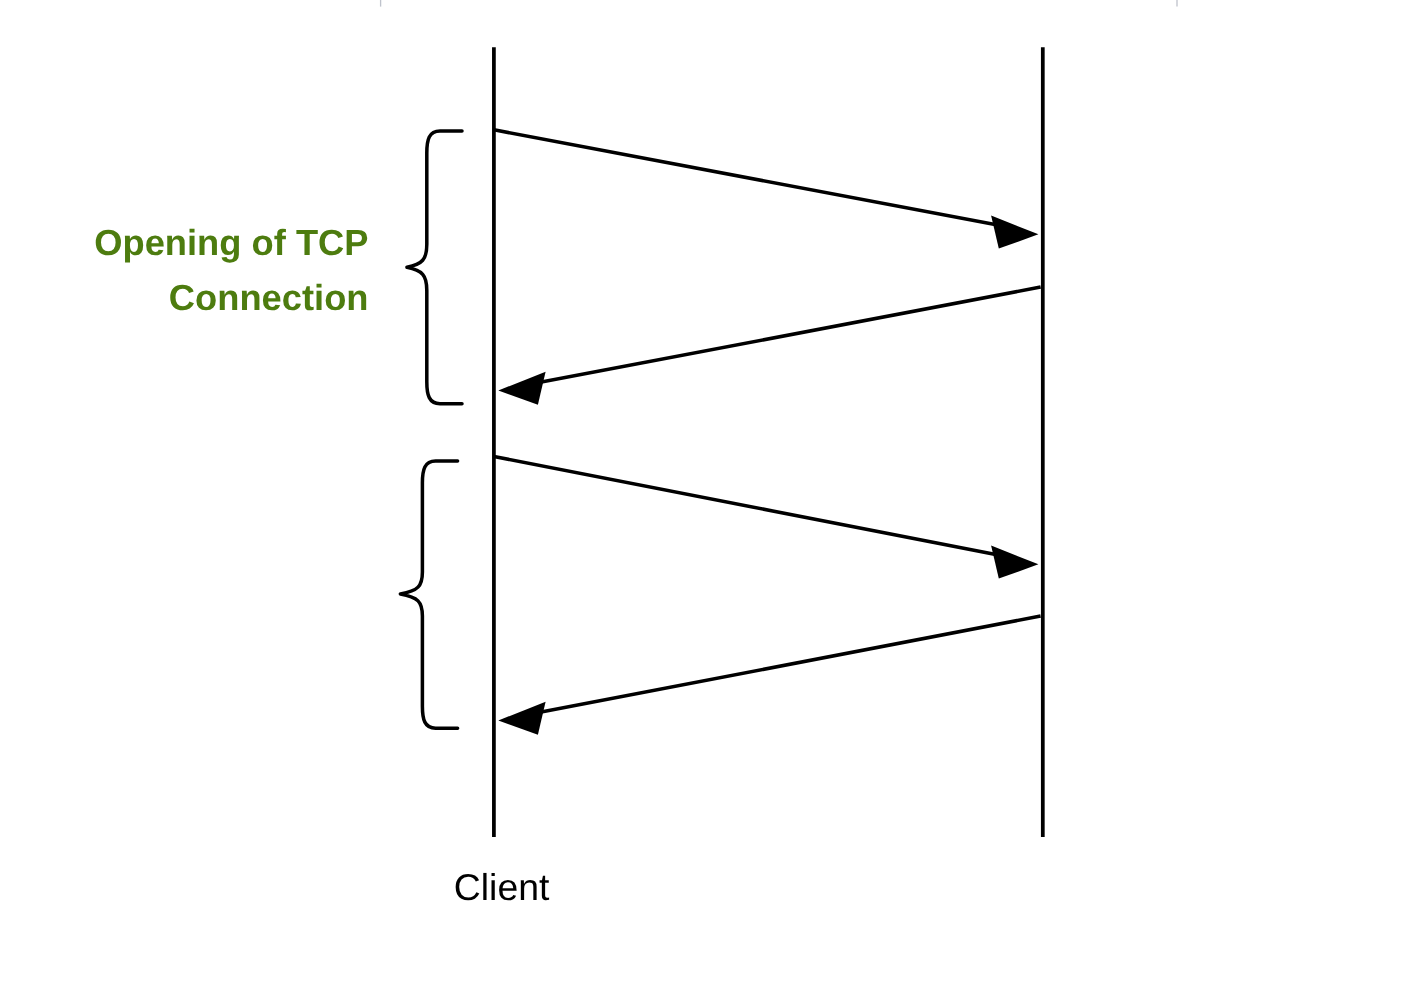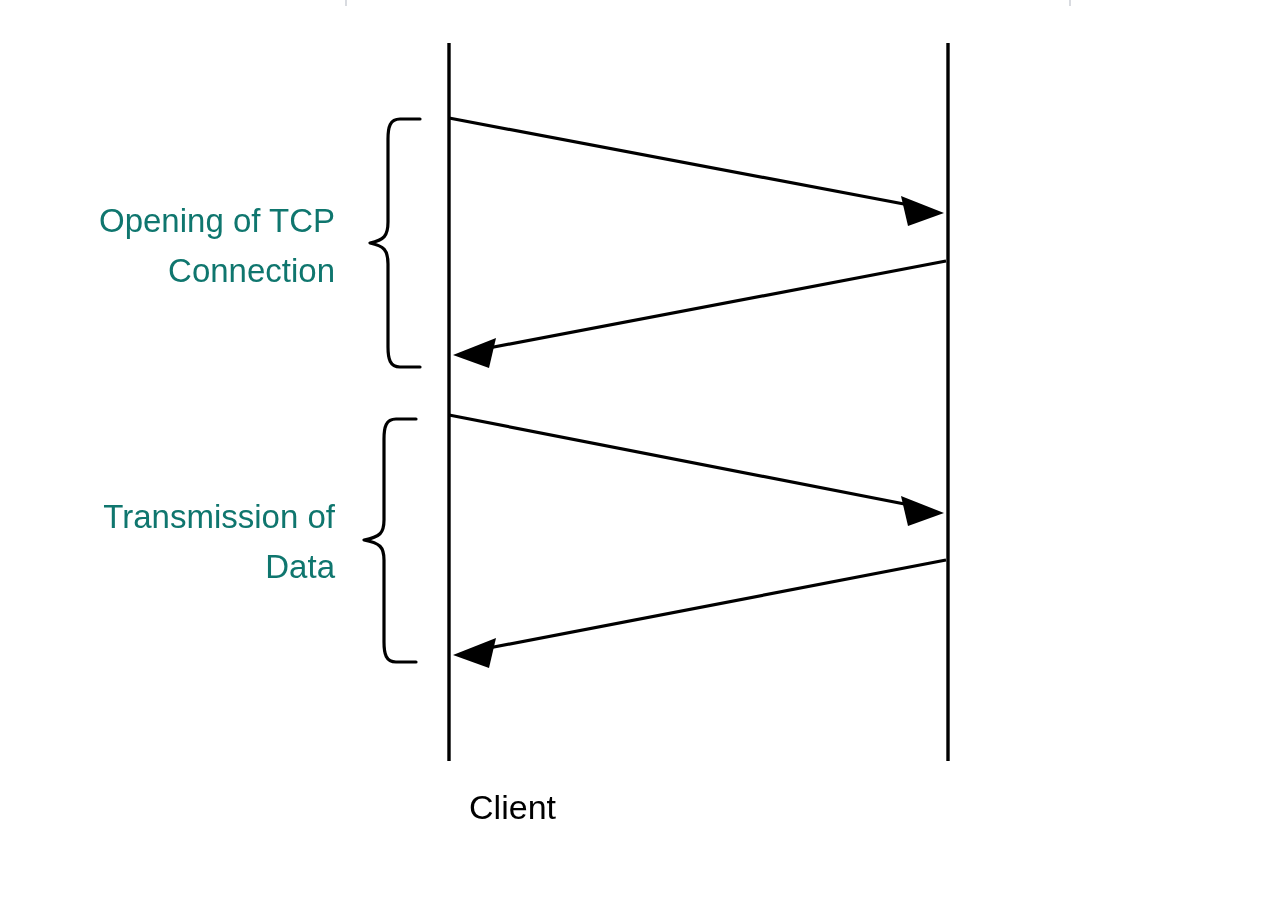--- a/index.html
+++ b/index.html
@@ -19,40 +19,41 @@
     position: absolute;
     left: 0;
     top: 0;
     width: 1280px;
     height: 902px;
     display: block;
   }
   .phase-label {
     position: absolute;
     text-align: right;
-    color: #0f766e;
+    color: #4d7c0f;
     font-family: "Liberation Sans", sans-serif;
     font-size: 33px;
     line-height: 50px;
     letter-spacing: 0px;
     white-space: pre-line;
+    font-weight: bold;
   }
   #phase-label-open {
     left: 20px;
     top: 196px;
     width: 315px;
   }
   #phase-label-data {
     left: 20px;
     top: 492px;
     width: 315px;
   }
   .lifeline-label {
     position: absolute;
-    text-align: right;
+    text-align: center;
     color: #000000;
     font-family: "Liberation Sans", sans-serif;
     font-size: 34px;
     line-height: 42px;
   }
   #lifeline-label-client {
     left: 356px;
     top: 786px;
     width: 200px;
   }
@@ -115,19 +116,17 @@
              C 384,533 380,537 364,540
              C 380,543 384,547 384,560
              L 384,642
              C 384,654 386,662 396,662
              L 416,662" fill="none" stroke="#000000" stroke-width="3.2" stroke-linecap="round" stroke-linejoin="round"></path>
   </svg>
 
   <div class="phase-label" id="phase-label-open">Opening of TCP
 Connection</div>
 
-  <div class="phase-label" id="phase-label-data">Transmission of
-Data</div>
 
   <div class="lifeline-label" id="lifeline-label-client">Client</div>
 
 
 </div>
 
 </body></html>

